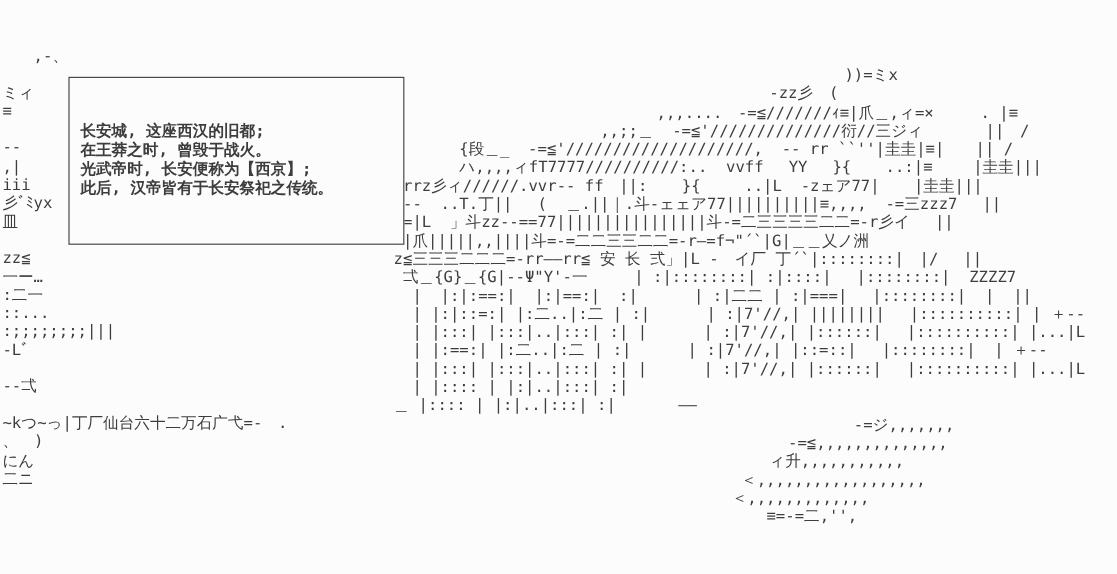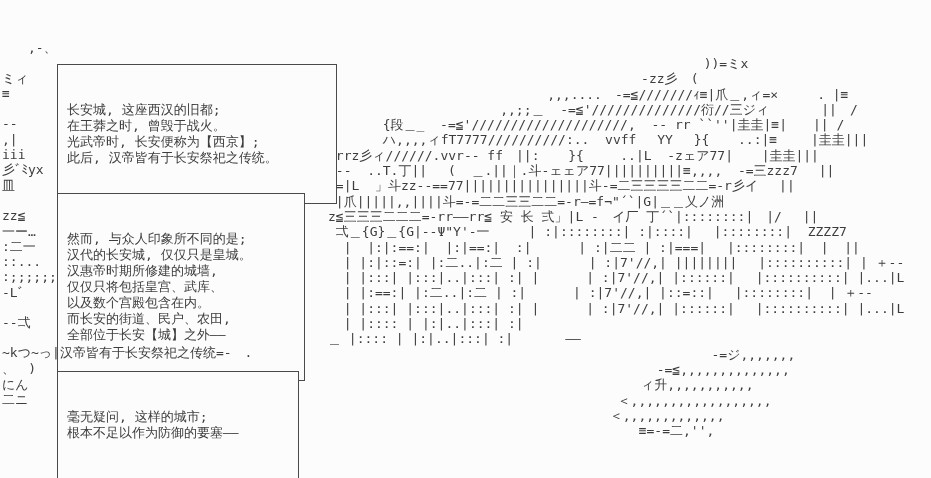--- a/index.html
+++ b/index.html
@@ -21,21 +21,21 @@
   #right-art { left:328px; top:56px; }
   .dialogue-box {
     position:absolute;
     background:#fcfcfc;
     border:1px solid #4a4a4a;
     padding:5px 9px;
     font-size:13px;
     line-height:16px;
     white-space:pre;
   }
-  #box-1 { left:57px; top:64px;  min-width:280px; }
+  #box-1 { left:57px; top:64px;  min-width:280px;font-weight:bold; }
   #box-2 { left:57px; top:193px; min-width:248px; }
   #box-3 { left:57px; top:371px; min-width:242px; }
   #signature-line {
     position:absolute;
     left:2px; top:344px;
     font-size:13px;
     white-space:pre;
   }
 </style>
 </head>
@@ -94,30 +94,17 @@
                                     ＜,,,,,,,,,,,,,
                                       ゞ≡=-=二,'',</pre>
 
   <div class="dialogue-box" id="box-1">
     <div>长安城, 这座西汉的旧都;
 在王莽之时, 曾毁于战火。
 光武帝时, 长安便称为【西京】;
 此后, 汉帝皆有于长安祭祀之传统。</div>
   </div>
 
-  <div class="dialogue-box" id="box-2">
-    <div>然而, 与众人印象所不同的是;
-汉代的长安城, 仅仅只是皇城。
-汉惠帝时期所修建的城墙,
-仅仅只将包括皇宫、武库、
-以及数个宫殿包含在内。
-而长安的街道、民户、农田,
-全部位于长安【城】之外——</div>
-  </div>
 
-  <div id="signature-line">~kつ~っ|汉帝皆有于长安祭祀之传统=-　.</div>
+  <div id="signature-line">~kつ~っ|丁厂仙台六十二万石广弋=-　.</div>
 
-  <div class="dialogue-box" id="box-3">
-    <div>毫无疑问, 这样的城市;
-根本不足以作为防御的要塞——</div>
-  </div>
 
 </div>
 
 </body></html>

